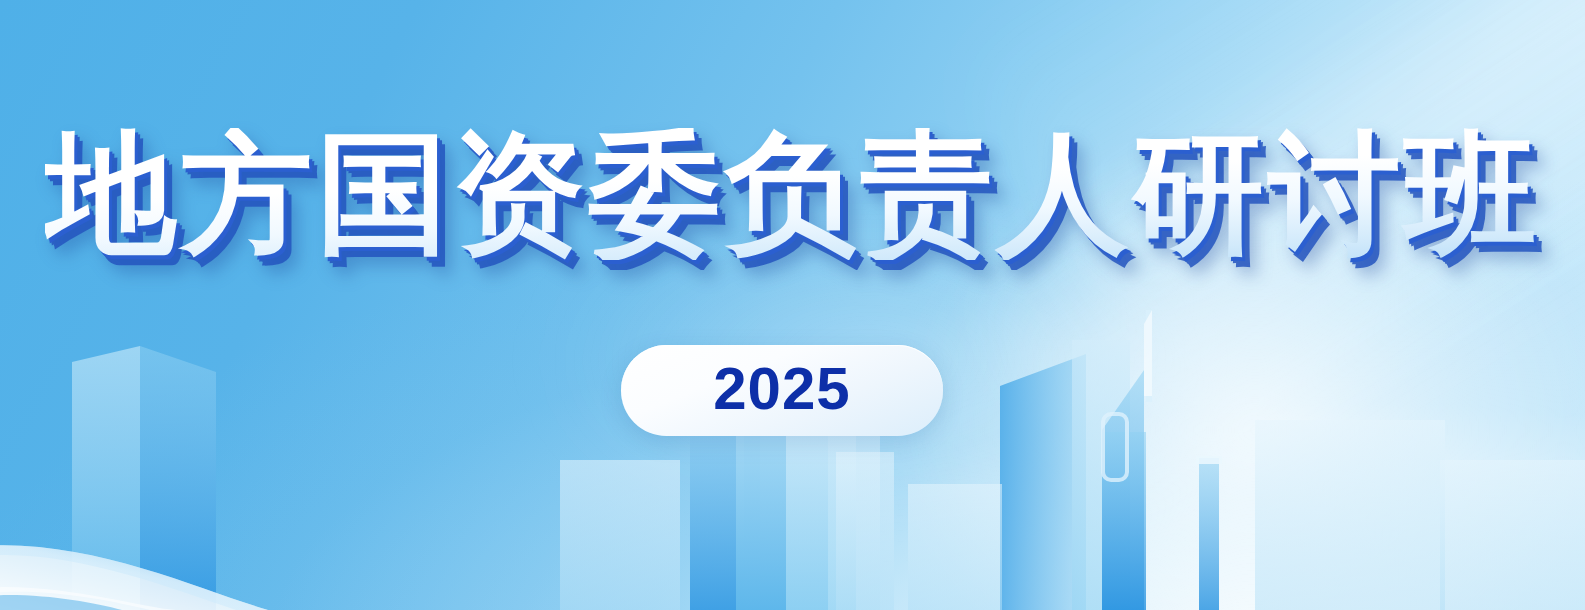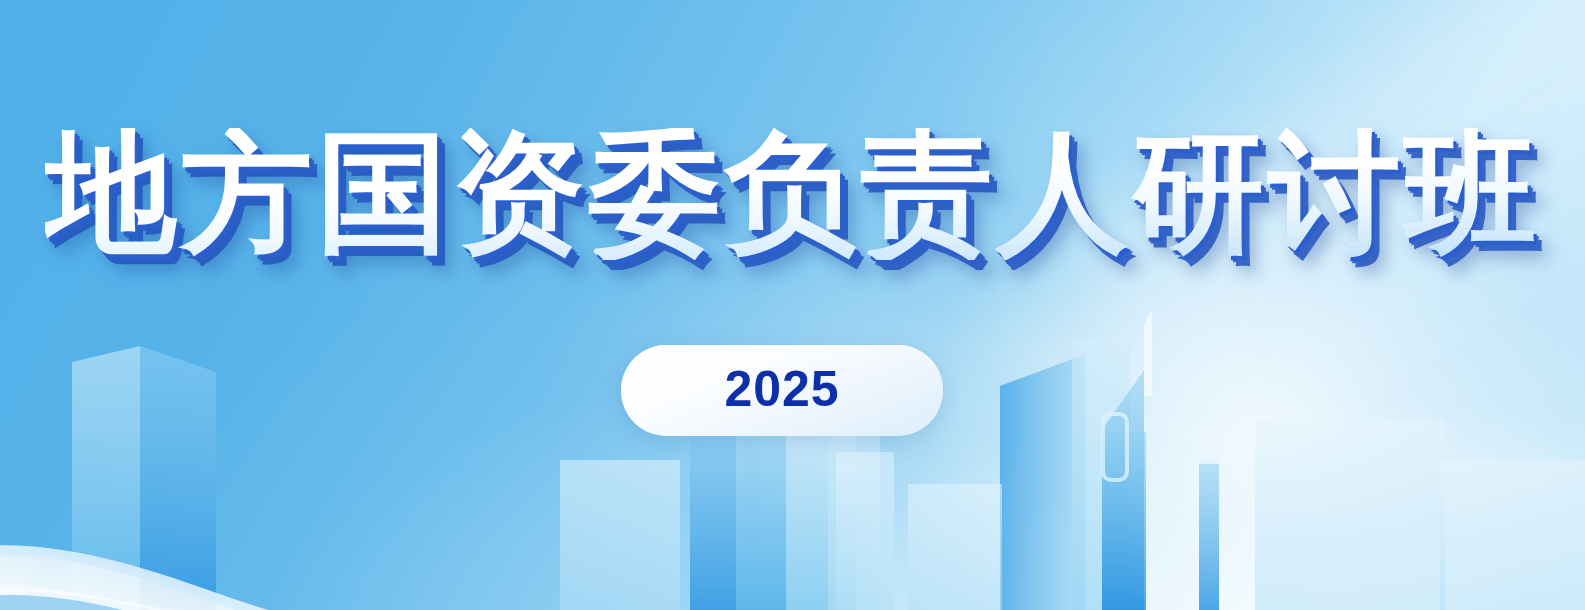--- a/index.html
+++ b/index.html
@@ -98,21 +98,21 @@
     left: 0;
     top: 128px;
     width: 1585px;
     text-align: center;
     line-height: 1;
     white-space: nowrap;
     z-index: 6;
   }
   .headline-text {
     display: inline-block;
-    font-family: Liberation Serif, serif;
+    font-family: Liberation Sans, sans-serif;
     font-size: 132px;
     font-weight: 700;
     letter-spacing: 4px;
     background: linear-gradient(178deg, #ffffff 0%, #ffffff 40%, #f1f9ff 62%, #d2eafb 86%, #bcdff8 100%);
     -webkit-background-clip: text;
     background-clip: text;
     color: transparent;
     -webkit-text-fill-color: transparent;
     text-shadow: none;
     filter:
@@ -131,21 +131,21 @@
     border-radius: 46px;
     background: linear-gradient(158deg, #ffffff 0%, #fbfdff 34%, #eef6fd 64%, #dceefb 100%);
     box-shadow: 0 6px 22px rgba(36,96,160,0.18), 0 1px 0 rgba(255,255,255,0.9) inset;
     display: flex;
     align-items: center;
     justify-content: center;
     z-index: 7;
   }
   .year-text {
     font-family: "Liberation Sans", "DejaVu Sans", sans-serif;
-    font-size: 50px;
+    font-size: 60px;
     font-weight: 700;
     letter-spacing: 1px;
     color: #0d2fa8;
     line-height: 1;
     transform: translateY(-2px);
   }
 </style>
 </head>
 <body>
 

